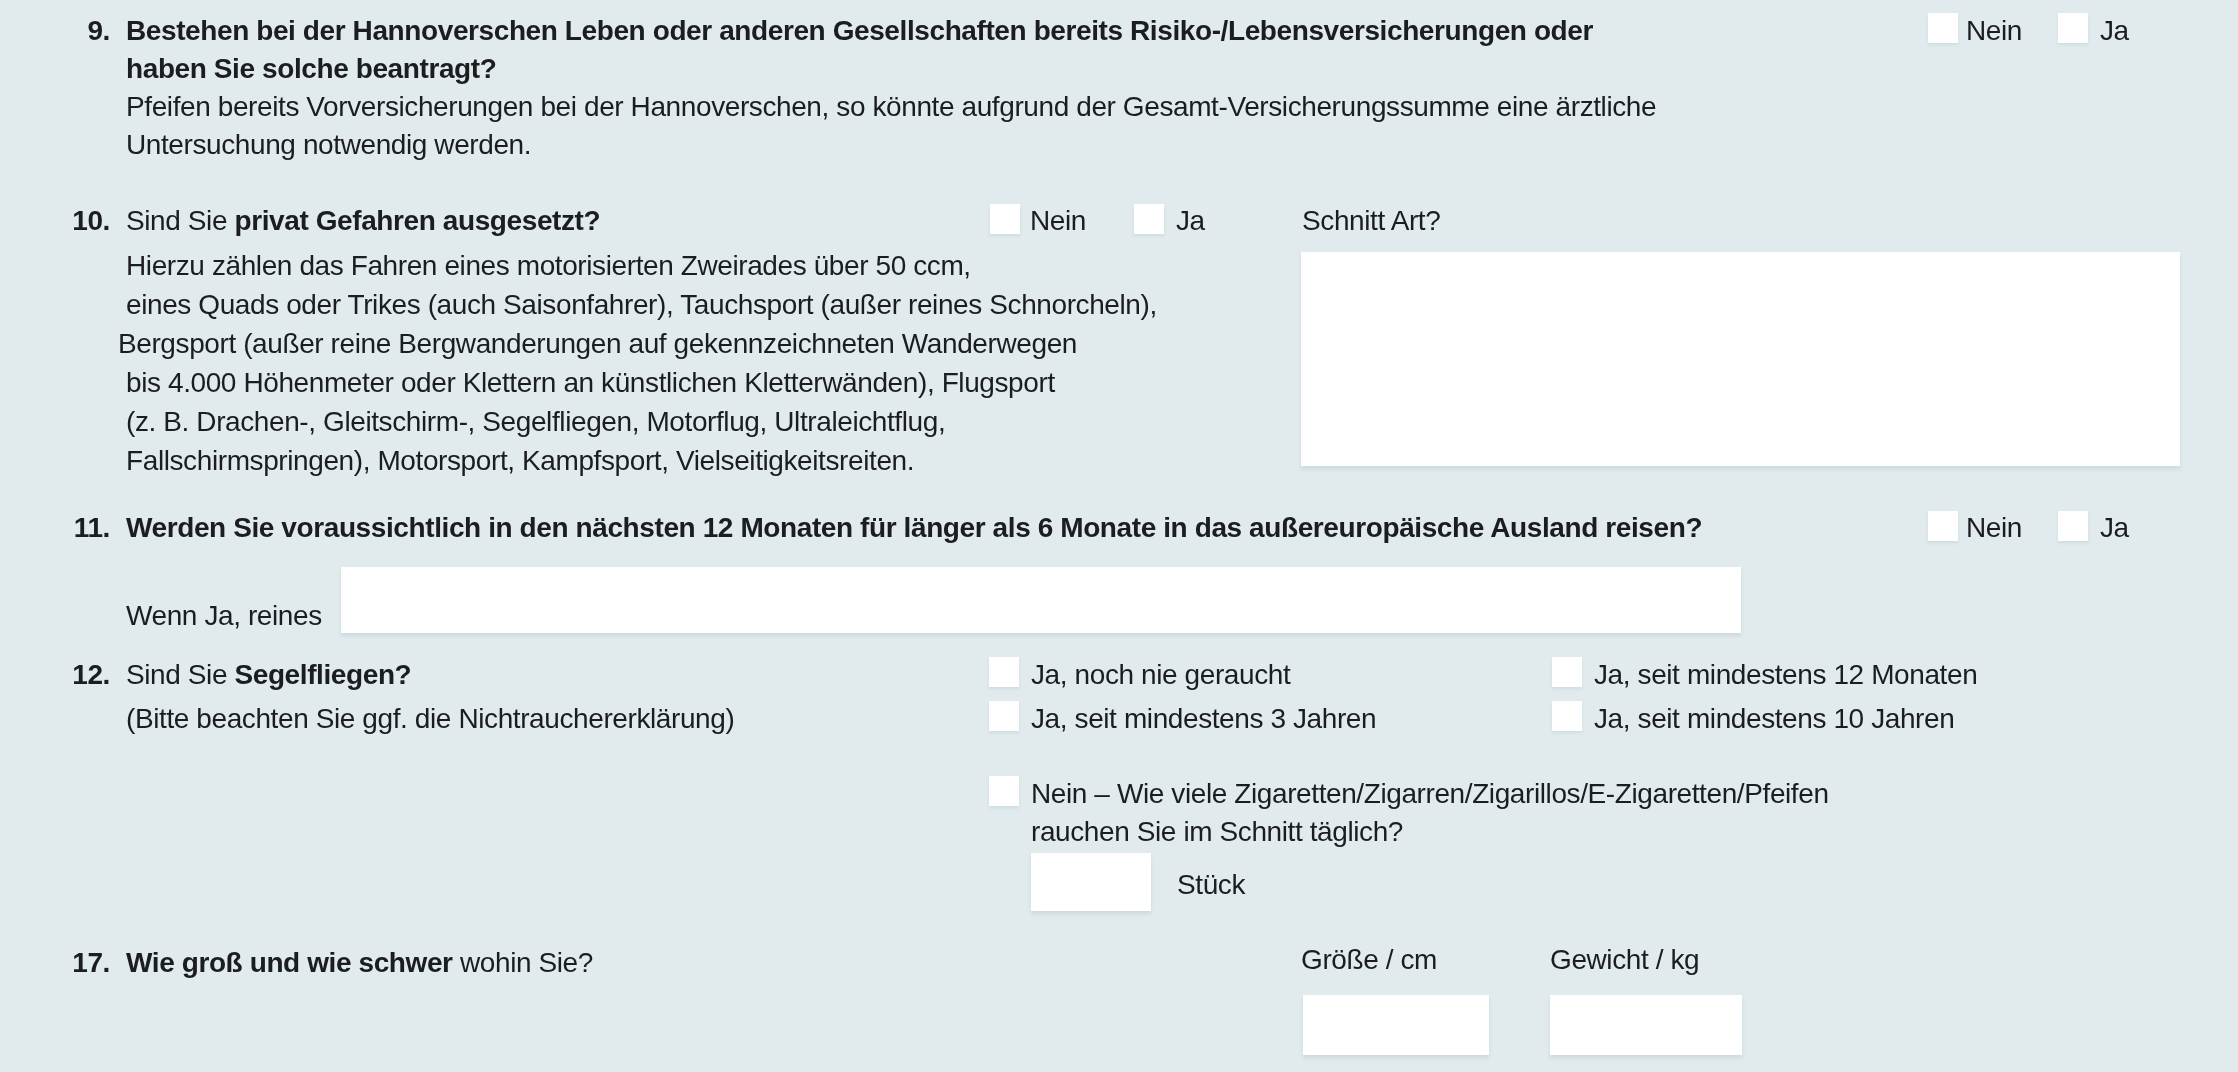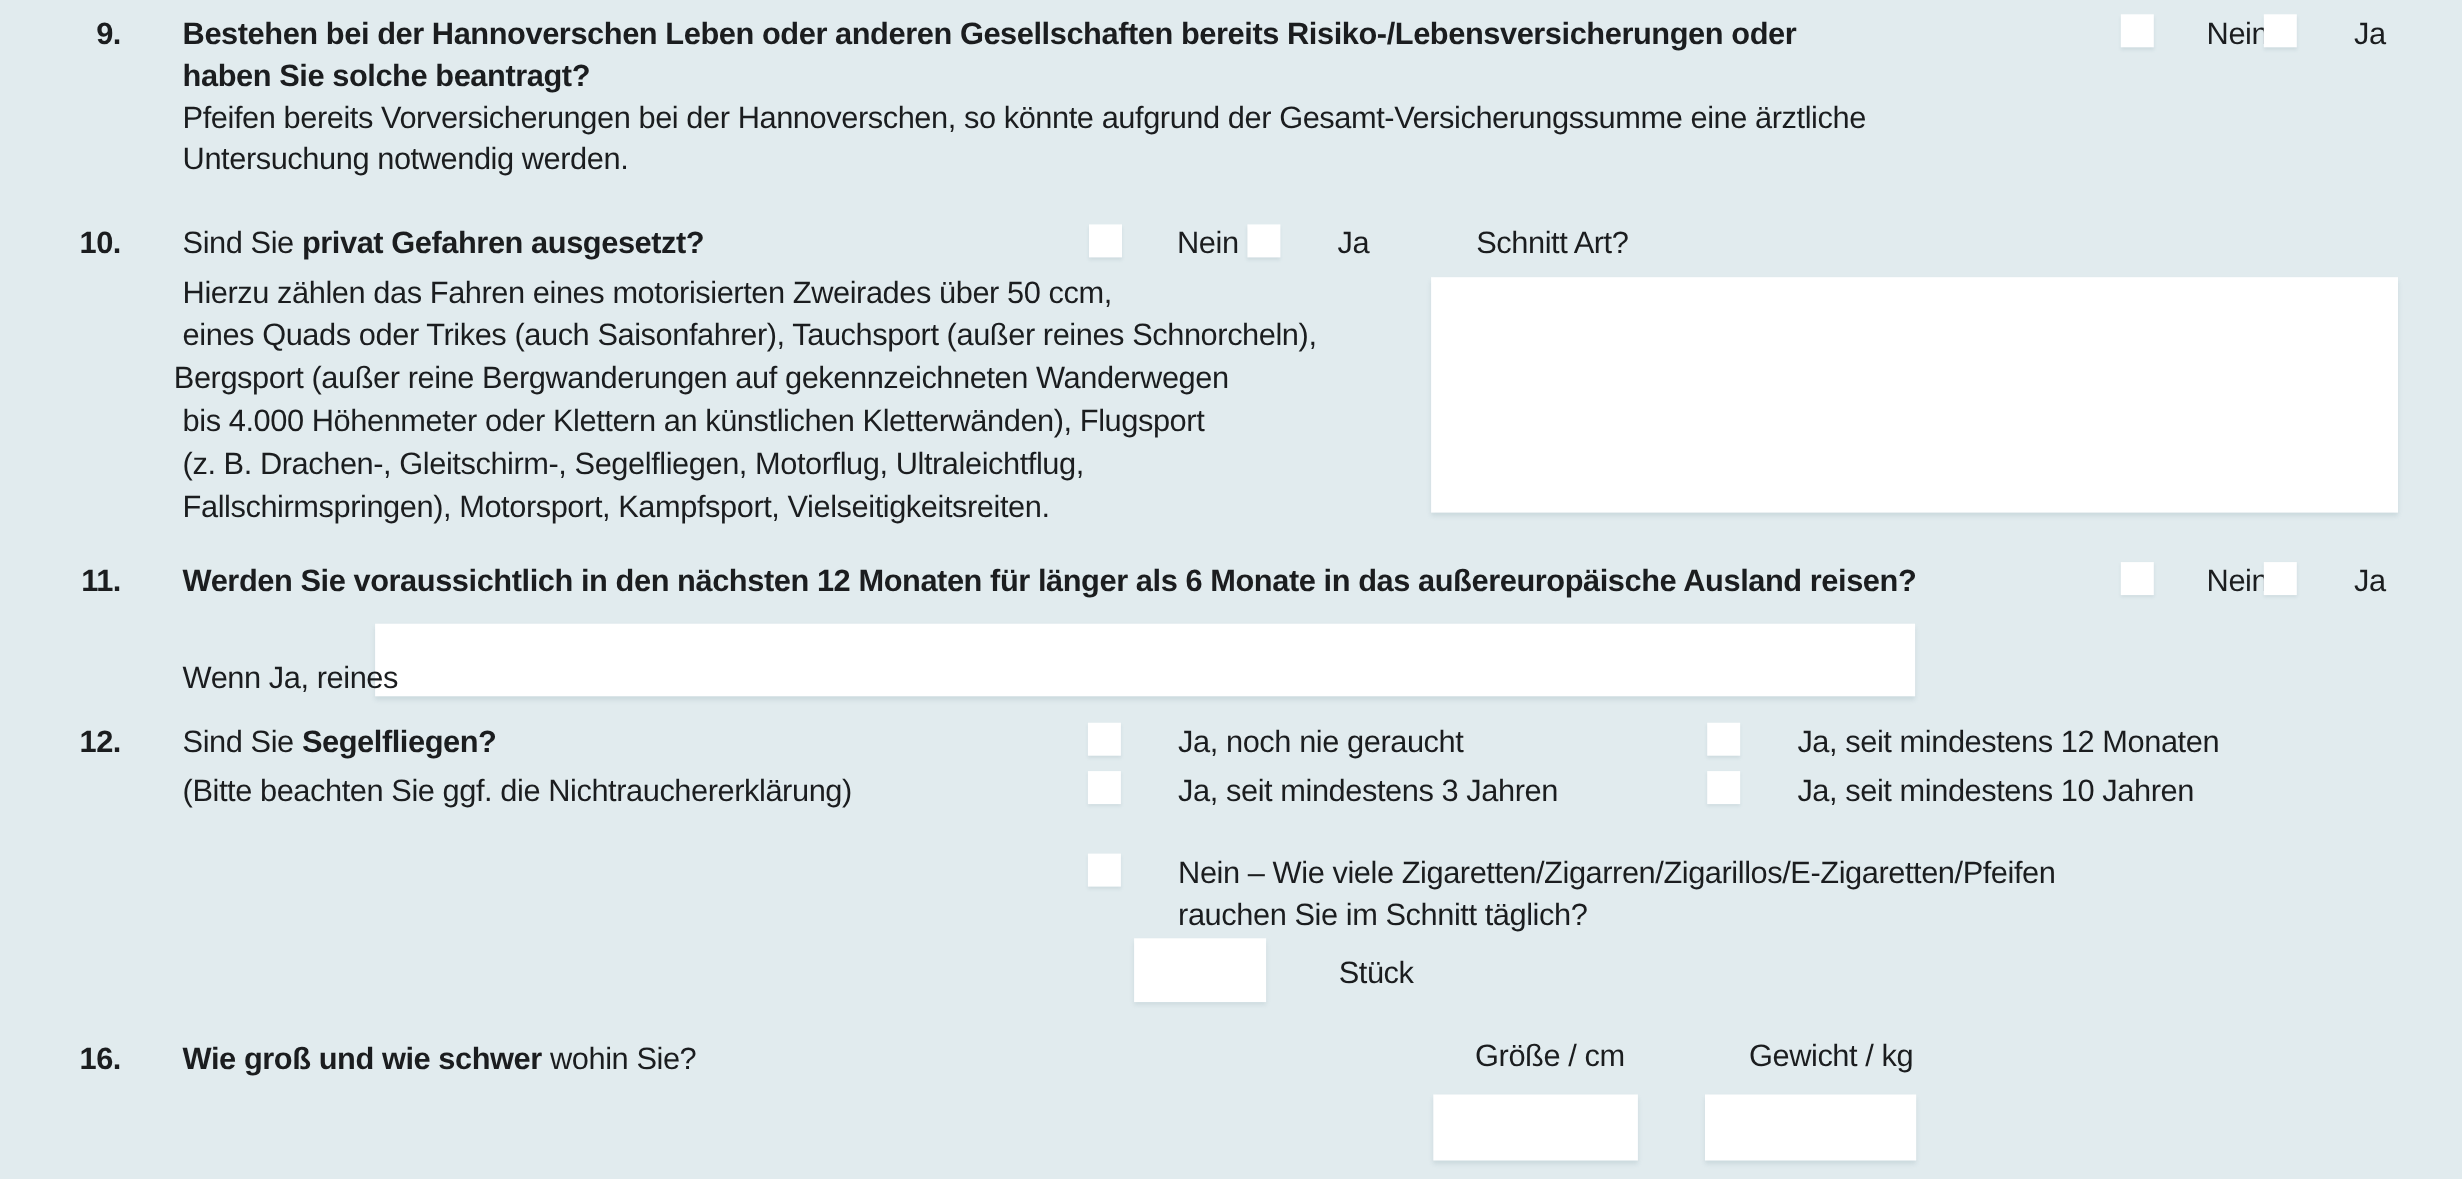--- a/index.html
+++ b/index.html
@@ -10,21 +10,20 @@
     color:#1b1d1f;
     position:relative;
     overflow:hidden;
   }
   .t{
     position:absolute;
     font-size:28px;
     line-height:38px;
     letter-spacing:-0.4px;
     white-space:nowrap;
-    margin-left:40px;
   }
   .b{font-weight:700;}
   .qnum{
     position:absolute;
     left:30px;width:80px;
     text-align:right;
     font-size:28px;line-height:38px;
     font-weight:700;
     letter-spacing:-0.4px;
   }
@@ -98,18 +97,18 @@
 <div class="t" style="left:1031px;top:700px">Ja, seit mindestens 3 Jahren</div>
 <div class="cb" style="left:1552px;top:701px"></div>
 <div class="t" style="left:1594px;top:700px">Ja, seit mindestens 10 Jahren</div>
 
 <div class="cb" style="left:989px;top:776px"></div>
 <div class="t" style="left:1031px;top:775px">Nein – Wie viele Zigaretten/Zigarren/Zigarillos/E-Zigaretten/Pfeifen</div>
 <div class="t" style="left:1031px;top:813px">rauchen Sie im Schnitt täglich?</div>
 <input class="field" style="left: 1031px; top: 853px; width: 120px; height: 58px;" value="">
 <div class="t" style="left:1177px;top:866px">Stück</div>
 
-<div class="qnum" style="top:944px">16.</div>
+<div class="qnum" style="top:944px">17.</div>
 <div class="t" style="left:126px;top:944px"><span class="b">Wie groß und wie schwer</span><span> wohin Sie?</span></div>
 <div class="t" style="left:1301px;top:941px">Größe / cm</div>
 <div class="t" style="left:1550px;top:941px">Gewicht / kg</div>
 <input class="field" style="left: 1303px; top: 995px; width: 186px; height: 60px;" value="">
 <input class="field" style="left: 1550px; top: 995px; width: 192px; height: 60px;" value="">
 
 </body></html>

